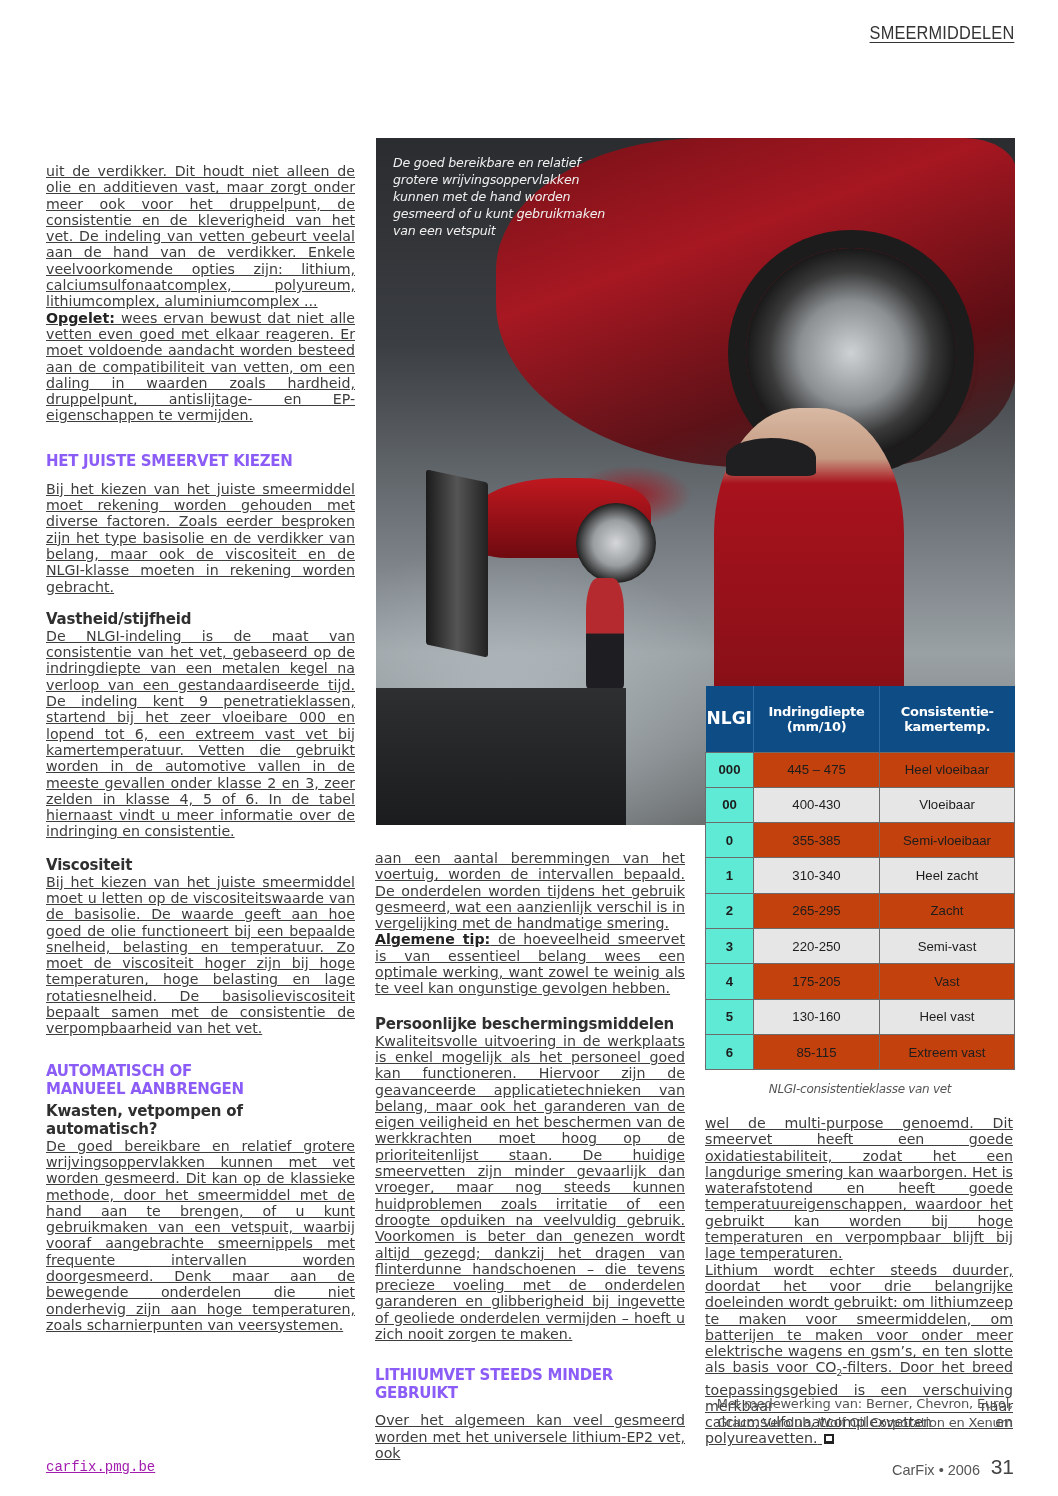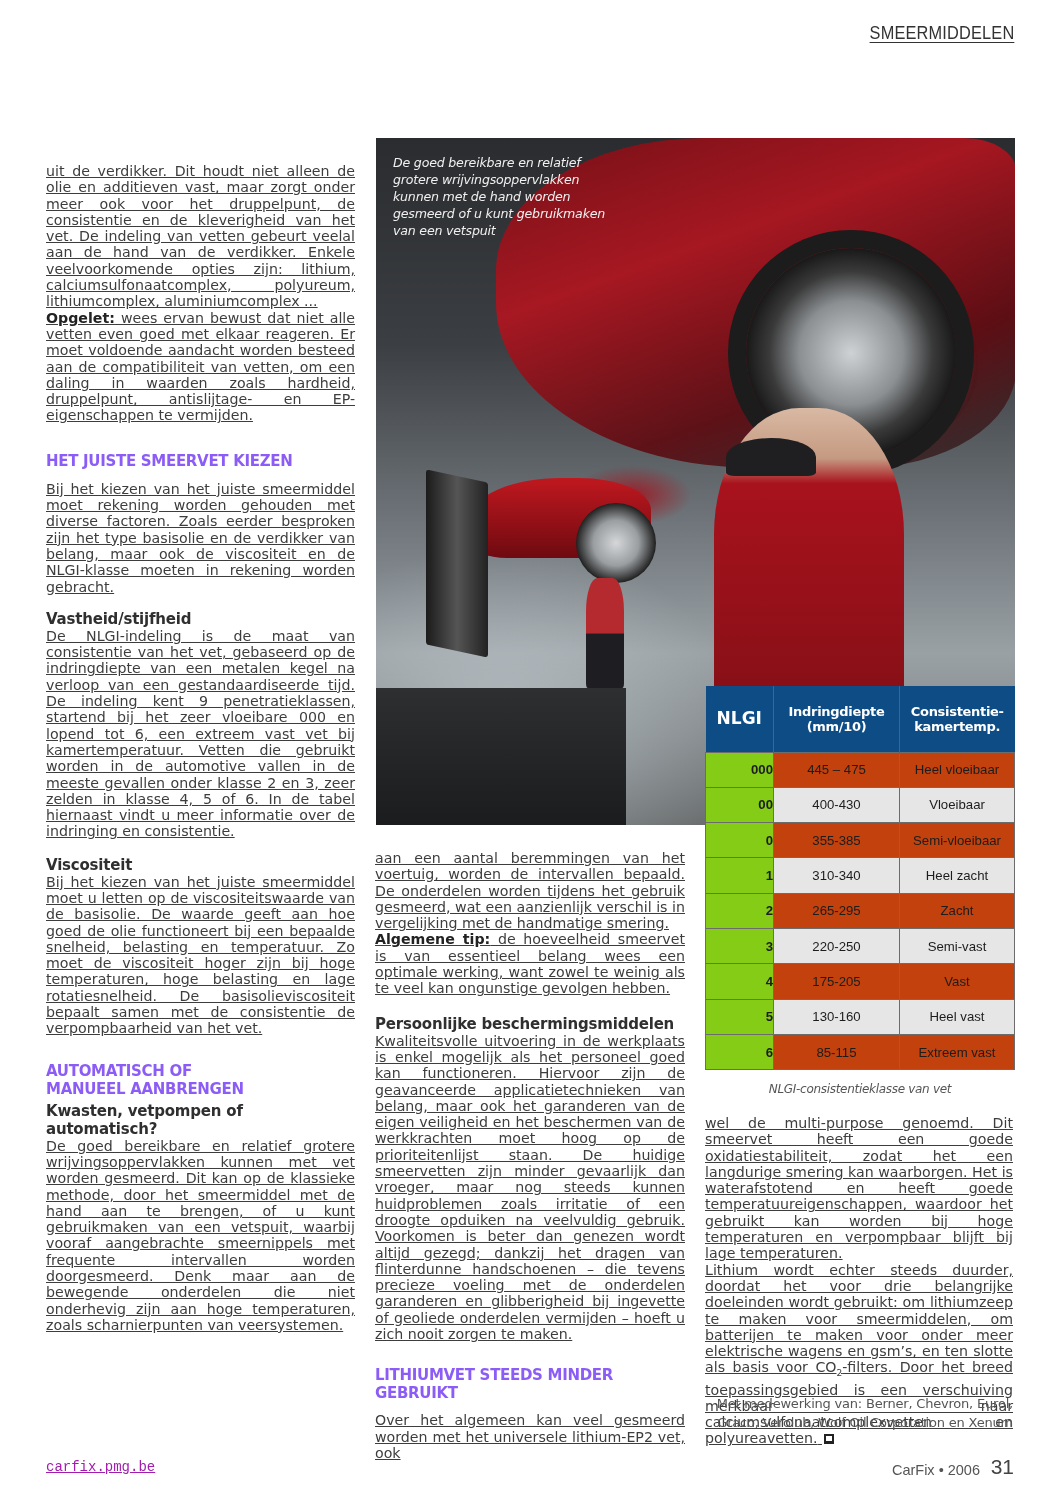--- a/index.html
+++ b/index.html
@@ -84,28 +84,28 @@
   
   .nlgi-table {
     position: absolute; left: 705px; top: 686px; width: 310px;
     border-collapse: collapse; font-family: "Liberation Sans", sans-serif;
   }
   .nlgi-table th {
     background: #0e4c86; color: #ffffff; font-family: "DejaVu Sans", sans-serif; font-weight: bold;
     height: 66px; font-size: 13px; line-height: 15px; text-align: center; border-right: 1px solid #2d6aa3;
     letter-spacing: -0.3px;
   }
-  .nlgi-table th.c1 { width: 68px; font-size: 17px; letter-spacing: 0; }
+  .nlgi-table th.c1 { width: 48px; font-size: 17px; letter-spacing: 0; }
   .nlgi-table th.c2 { width: 126px; }
   .nlgi-table th:last-child { border-right: none; }
   .nlgi-table td {
     height: 35.3px; font-size: 13.2px; text-align: center; color: #1d1d1d;
     border: 1px solid #6c6c6c;
   }
-  .nlgi-table td.c1 { background: #84cc16; font-weight: bold; text-align: right; }
+  .nlgi-table td.c1 { background: #5eead4; font-weight: bold; }
   .nlgi-table tr.odd td:not(.c1) { background: #c2410c; }
   .nlgi-table tr.even td:not(.c1) { background: #e6e6e6; }
 
   .table-caption {
     position: absolute; left: 705px; top: 1082px; width: 310px; text-align: center;
     font-size: 12px; font-style: italic; color: #555; letter-spacing: -0.3px;
   }
 
   .credits {
     position: absolute; left: 705px; top: 1394px; width: 308px; text-align: right;

